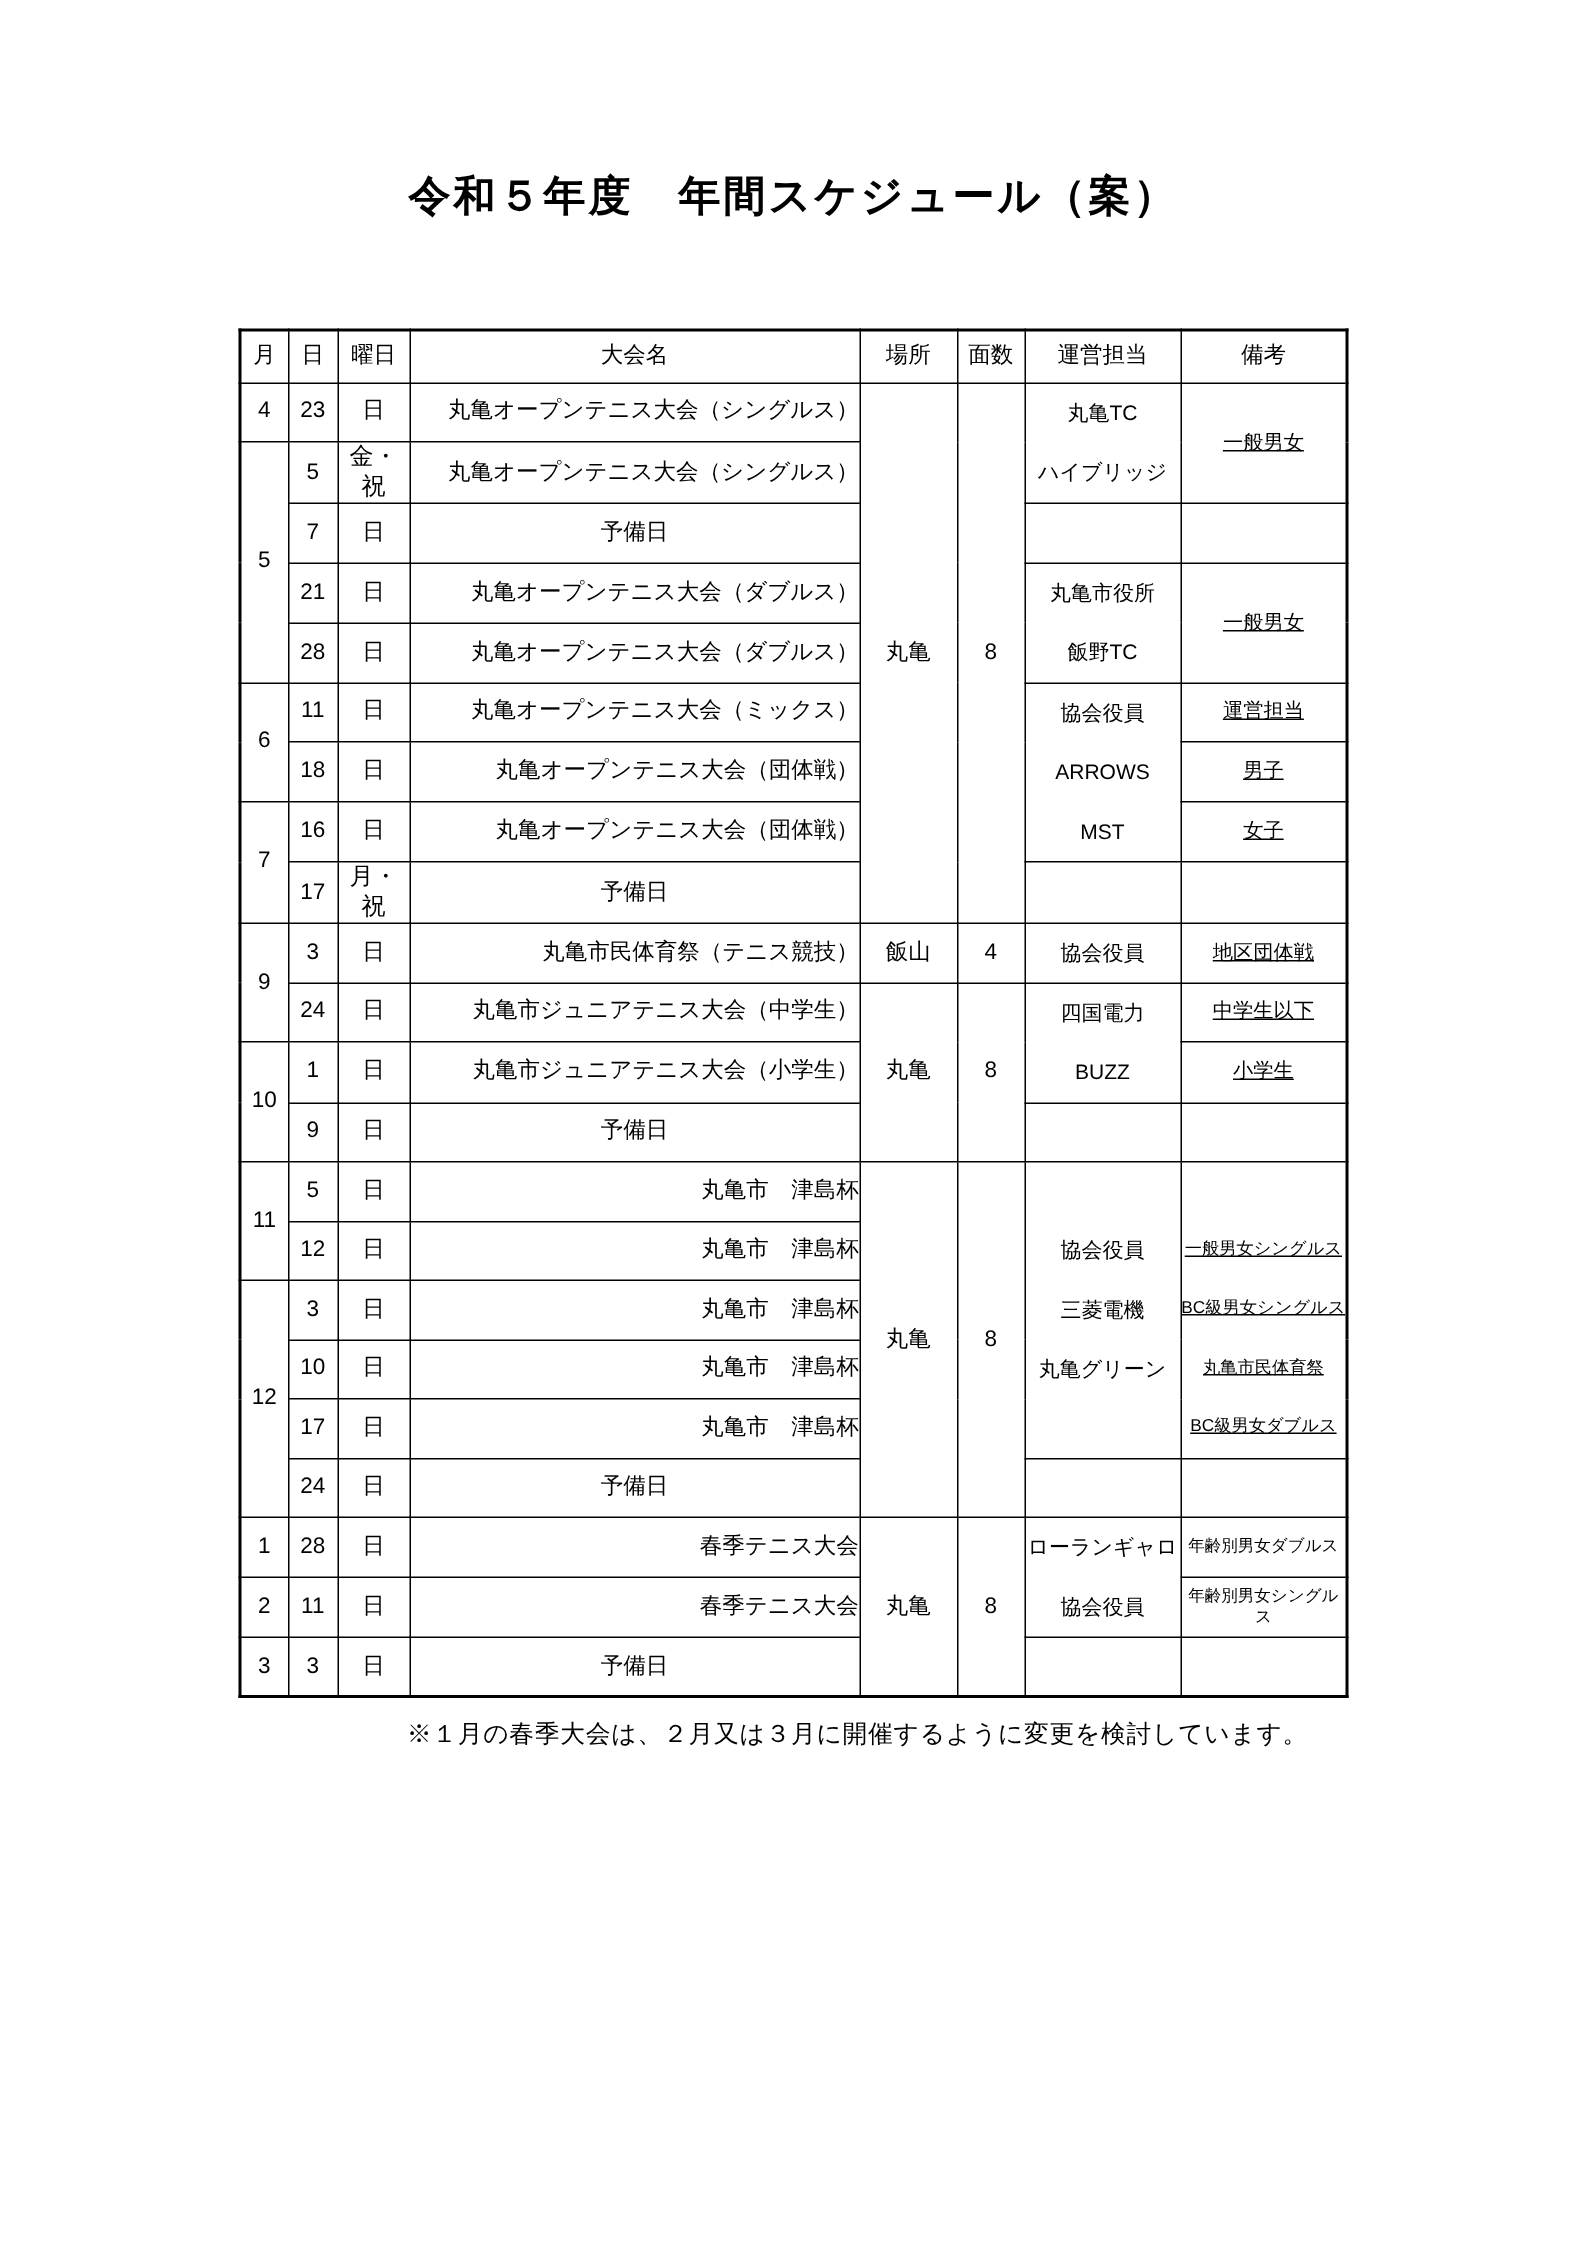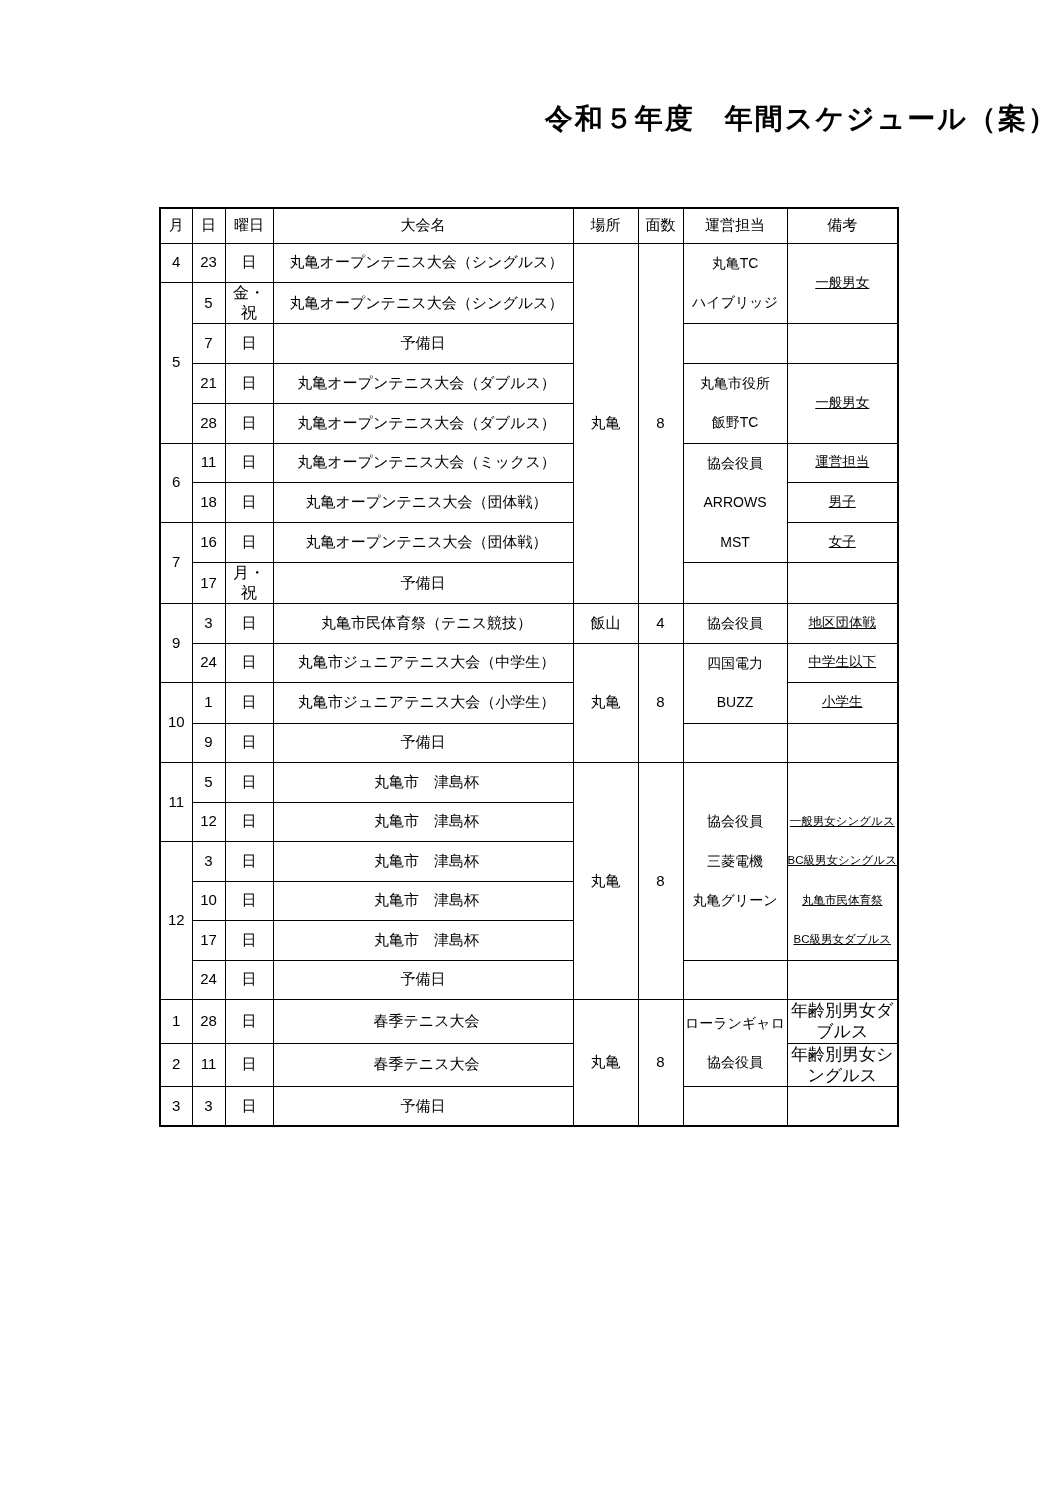--- a/index.html
+++ b/index.html
@@ -10,23 +10,23 @@
     font-family: "Liberation Sans", sans-serif;
   }
   .page {
     position: relative;
     width: 1058px;
     height: 1497px;
     background: #ffffff;
     overflow: hidden;
   }
   .doc-title {
-    margin: 0;
+    margin: 12px;
     padding-top: 100px;
-    text-align: right;
+    text-align: center;
     font-size: 28px;
     font-weight: bold;
     letter-spacing: 2px;
   }
   table.sched {
     border-collapse: collapse;
     table-layout: fixed;
     width: 738px;
     margin: 69px auto 0 auto;
     border: 2px solid #000;
@@ -36,26 +36,26 @@
     padding: 0;
     text-align: center;
     vertical-align: middle;
     font-size: 15px;
     font-weight: normal;
     overflow: hidden;
     line-height: 1.25;
   }
   .sched tr.hdr { height: 35px; }
   .sched tr.r   { height: 39.5px; }
-  td.event { text-align: center; padding-left: 7px; }
+  td.event { text-align: right; padding-left: 7px; }
   td.wd-sm { font-size: 16px; letter-spacing: 0; }
   td.staff { font-size: 14px; }
   td.staff .ln { height: 39.5px; line-height: 39.5px; text-align: center; }
   td.notes { font-size: 13.5px; text-decoration: underline; }
-  td.notes-sm { font-size: 17px; }
+  td.notes-sm { font-size: 11px; }
   td.notes-multi { vertical-align: bottom; }
   td.notes-multi .ln { height: 39.5px; line-height: 39.5px; font-size: 11.5px; }
   .footnote {
     width: 738px;
     margin: 13px auto 0 auto;
     box-sizing: border-box;
     text-align: right;
     padding-right: 26px;
     font-size: 16.5px;
     letter-spacing: 0.5px;
@@ -294,14 +294,15 @@
       <td>3</td>
       <td>日</td>
       <td>予備日</td>
       <td></td>
       <td></td>
     </tr>
 
   </tbody>
     </table>
 
+  <div class="footnote">※１月の春季大会は、２月又は３月に開催するように変更を検討しています。</div>
 
 </div>
 
 </body></html>

